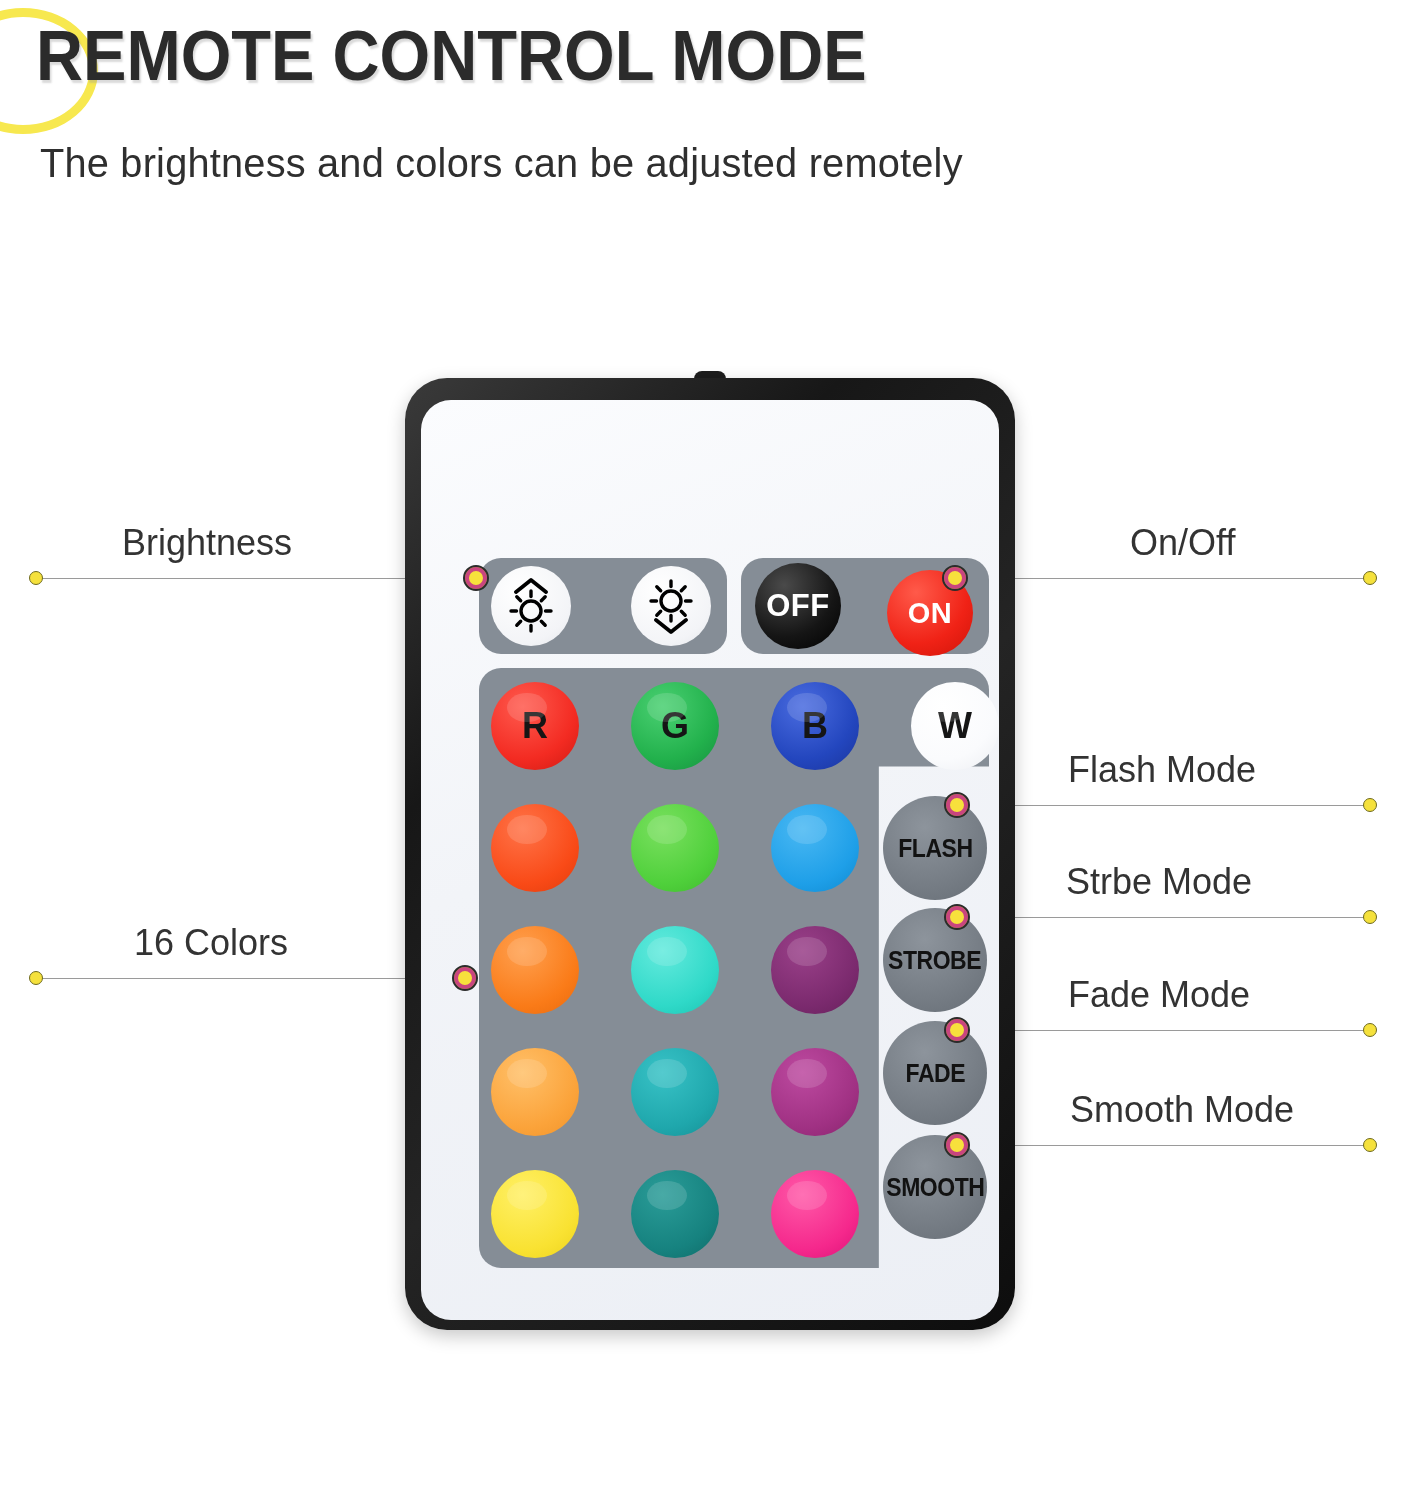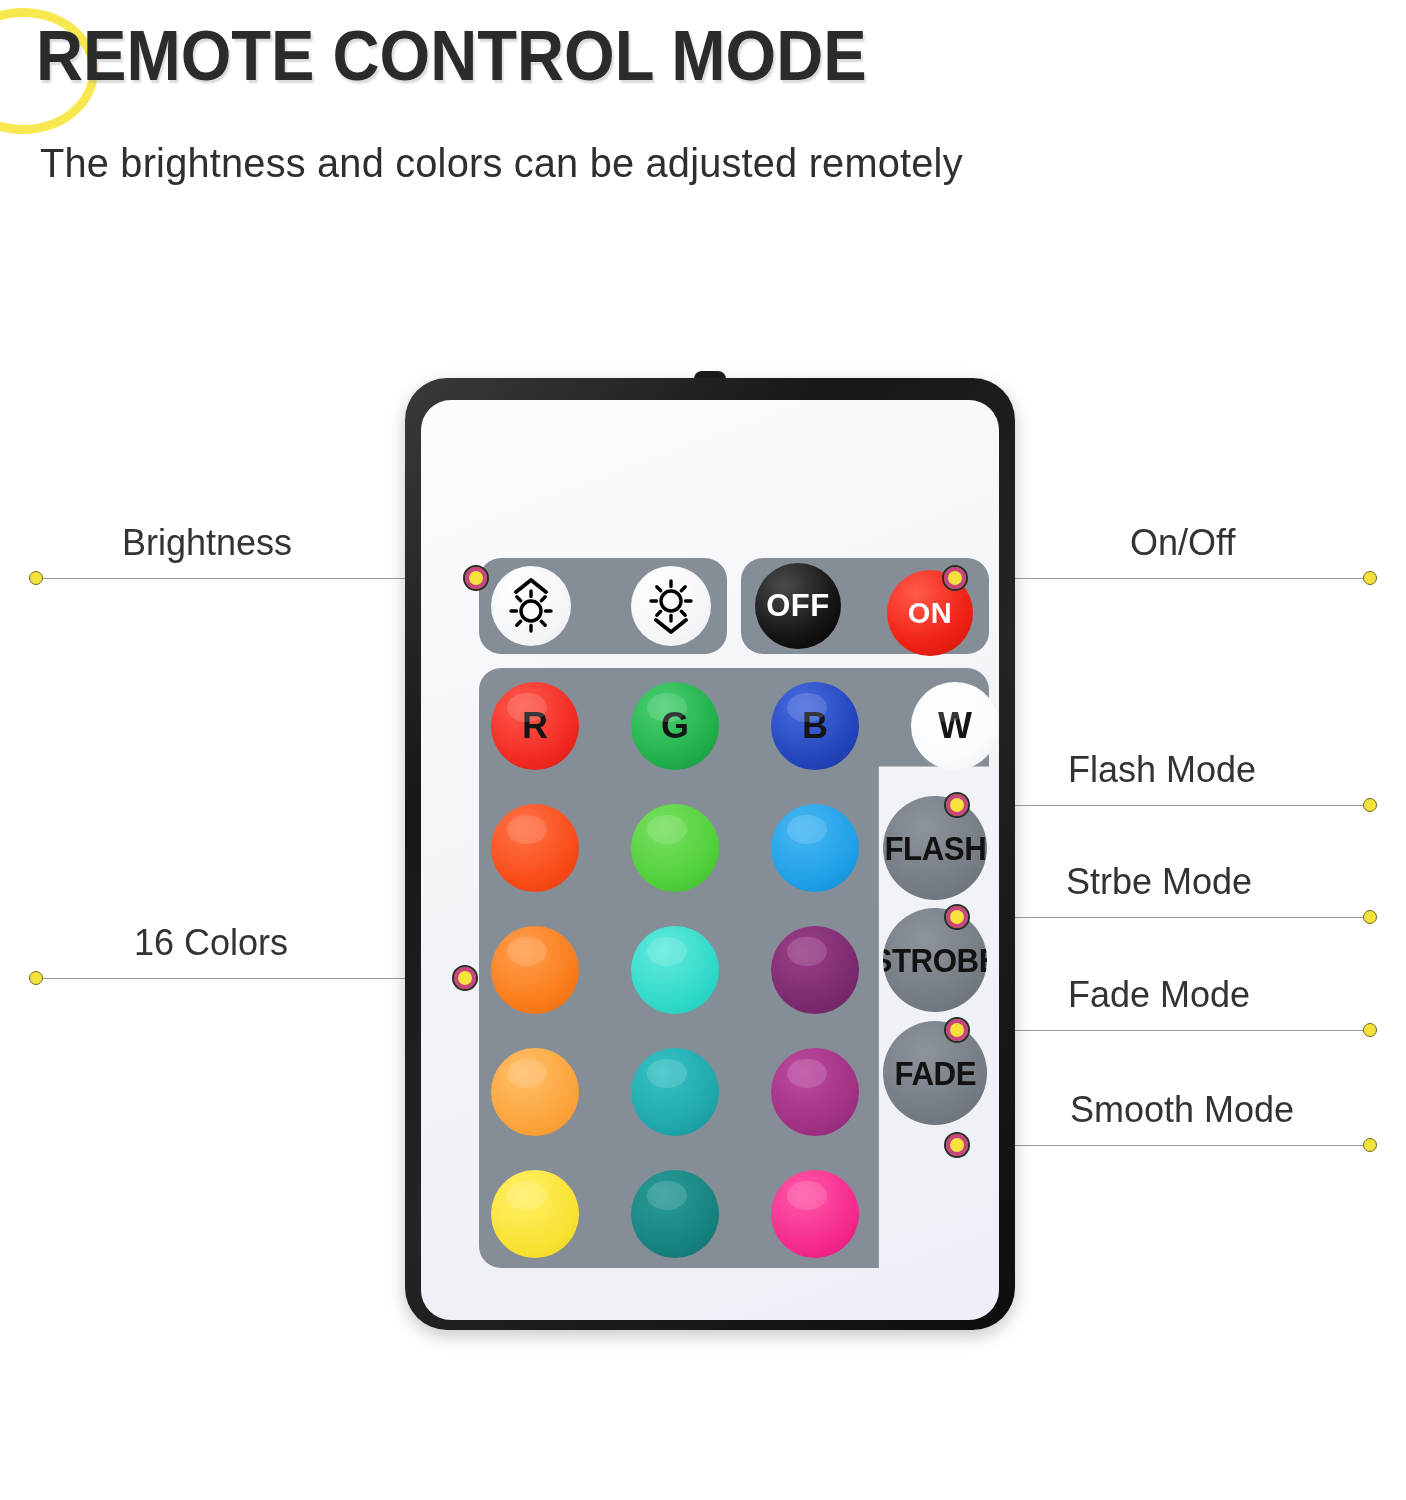--- a/index.html
+++ b/index.html
@@ -232,21 +232,21 @@
   .mode-btn {
     position: absolute;
     width: 104px;
     height: 104px;
     border-radius: 50%;
     background: radial-gradient(circle at 40% 30%, #8d949c 0%, #767d85 60%, #666d75 100%);
     display: flex;
     align-items: center;
     justify-content: center;
     color: #121212;
-    font-size: 34px;
+    font-size: 25px;
     font-weight: bold;
     letter-spacing: -0.5px;
     overflow: hidden;
   }
   .mode-btn span { transform: scaleX(0.92); display: block; }
 
   
   #remote-reflection {
     position: absolute;
     left: 405px;
@@ -427,20 +427,23 @@
 
         <div class="mode-btn" style="left:462px; top:396px;">
           <span>FLASH</span>
         </div>
         <div class="mode-btn" style="left:462px; top:621px;">
           <span>FADE</span>
         </div>
         <div class="mode-btn" style="left:462px; top:508px;">
           <span>STROBE</span>
         </div>
+        <div class="mode-btn" style="left:462px; top:735px;">
+          <span>SMOOTH</span>
+        </div>
 
       </div>
     </div>
   </div>
 
   <div class="target-dot" style="left:463px; top:565px;"></div>
   <div class="target-dot" style="left:942px; top:565px;"></div>
   <div class="target-dot" style="left:452px; top:965px;"></div>
   <div class="target-dot" style="left:944px; top:792px;"></div>
   <div class="target-dot" style="left:944px; top:904px;"></div>

